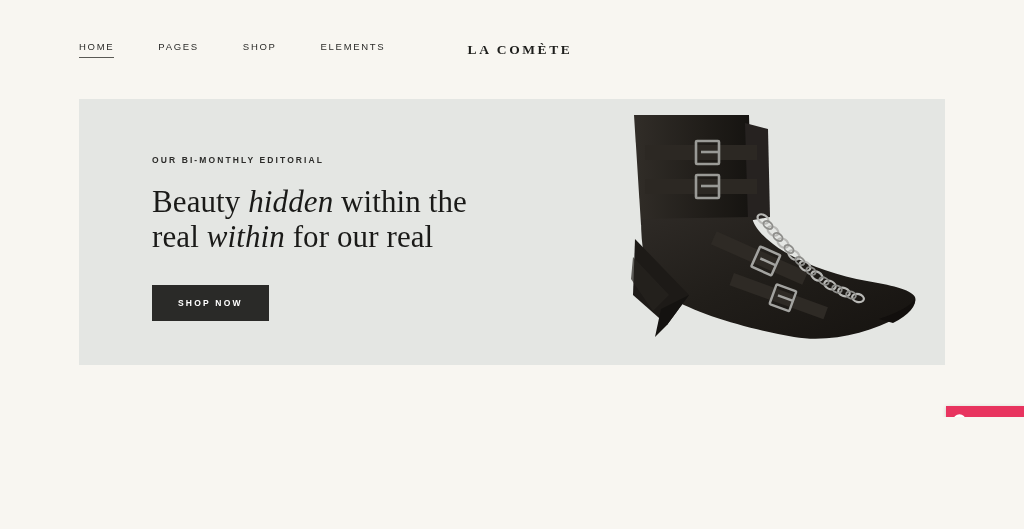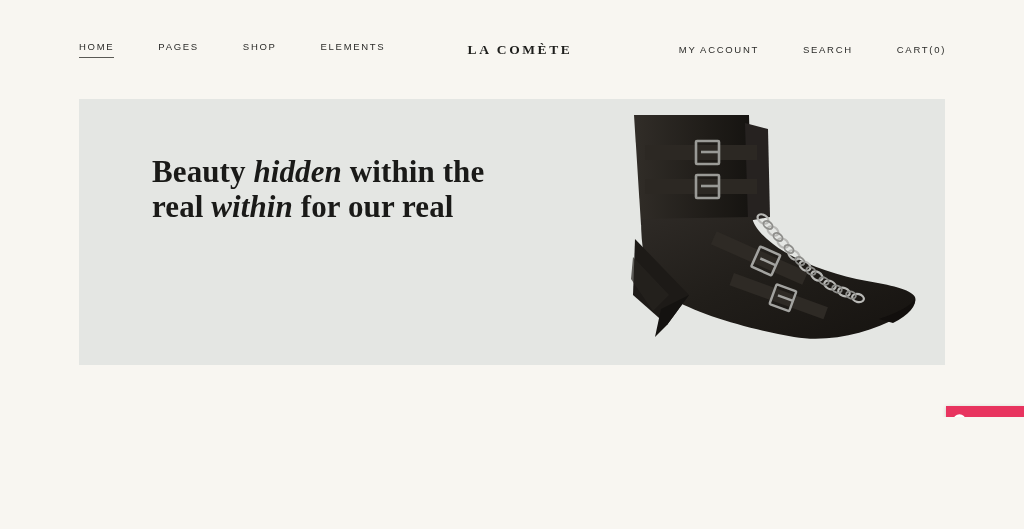--- a/index.html
+++ b/index.html
@@ -83,21 +83,21 @@
     letter-spacing: 2.1px;
     color: #2c2c2a;
     text-transform: uppercase;
     margin-bottom: 20px;
   }
   .headline {
     font-family: "Liberation Serif", serif;
     font-size: 31px;
     line-height: 1.12;
     color: #1a1a18;
-    font-weight: 700;
+    font-weight: 400;
     letter-spacing: 0.1px;
   }
   .headline .it { font-style: italic; }
   .shop-btn {
     display: inline-block;
     margin-top: 31px;
     background: #2a2a28;
     color: #ffffff;
     border: none;
     padding: 13px 26px;
@@ -179,34 +179,31 @@
 
     <div class="nav-left">
       <a class="nav-link active" href="#">HOME</a>
       <a class="nav-link" href="#">PAGES</a>
       <a class="nav-link" href="#">SHOP</a>
       <a class="nav-link" href="#">ELEMENTS</a>
     </div>
 
     <div class="logo">LA COMÈTE</div>
 
-    <div class="nav-right">
-      <a class="nav-link" href="#">MY ACCOUNT</a>
-      <a class="nav-link" href="#">SEARCH</a>
-      <a class="nav-link" href="#">CART(0)</a>
-    </div>
   </div>
 
   <div class="hero">
 
     <div class="hero-copy">
+      <div class="eyebrow">OUR BI-MONTHLY EDITORIAL</div>
       <div class="headline">
         <span>Beauty </span><span class="it">hidden</span><span> within the</span><br>
         <span>real </span><span class="it">within</span><span> for our real</span>
       </div>
+      <button class="shop-btn">SHOP NOW</button>
     </div>
 
     <div class="boot-wrap">
       <svg class="boot-svg" width="396" height="266" viewBox="0 0 396 266">
         <defs>
           <linearGradient id="suede" x1="0" y1="0" x2="1" y2="1">
             <stop offset="0%" stop-color="#2e2a26"></stop>
             <stop offset="45%" stop-color="#211e1a"></stop>
             <stop offset="100%" stop-color="#161310"></stop>
           </linearGradient>

